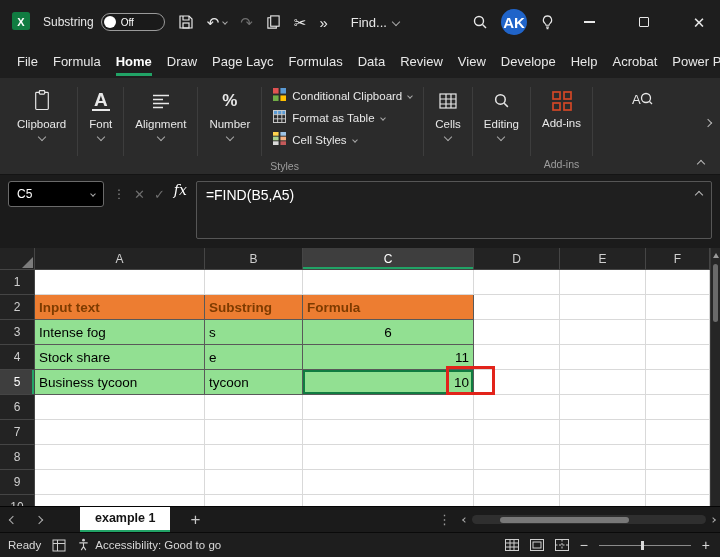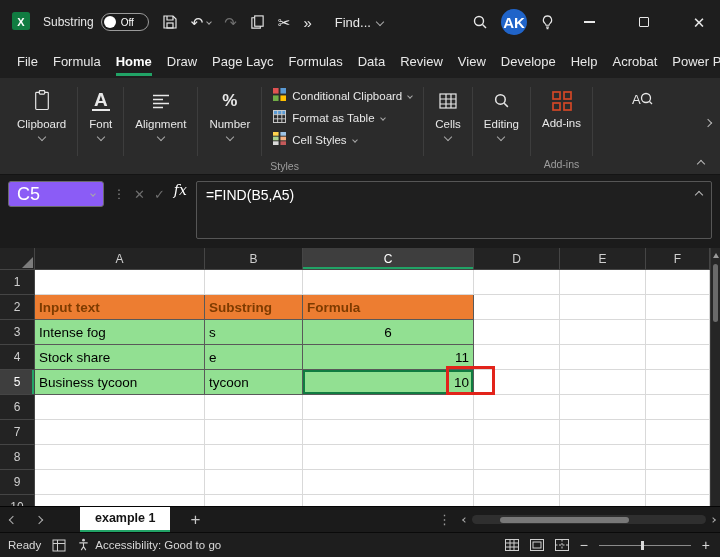--- a/index.html
+++ b/index.html
@@ -15,21 +15,21 @@
   .chev.up{transform:rotate(-135deg)}
   .chev.left{transform:rotate(135deg)}
   .chev.right{transform:rotate(-45deg)}
   .chev.sm{width:4px;height:4px}
   .chev.gray{color:#a8a8a8}
 
   
   .titlebar{position:absolute;top:0;left:0;width:720px;height:44px;display:flex;align-items:center;padding-left:12px;gap:13px;background:#1e1e1e}
   .glyph{font-size:15px;line-height:1}
   .autosave{display:flex;align-items:center;gap:7px;font-size:12px}
-  .pill{position:relative;width:48px;height:18px;border:1px solid #9a9a9a;border-radius:9px;display:flex;align-items:center;background:#1a1a1a}
+  .pill{position:relative;width:64px;height:18px;border:1px solid #9a9a9a;border-radius:9px;display:flex;align-items:center;background:#1a1a1a}
   .knob{width:12px;height:12px;border-radius:50%;background:#fff;margin-left:2px}
   .pill-text{font-size:10px;margin-left:5px;color:#fff}
   .findbtn{font-size:13px;gap:6px;margin-left:10px}
   .avatar{width:26px;height:26px;border-radius:50%;background:var(--blue);color:#fff;font-size:15px;font-weight:bold;display:flex;align-items:center;justify-content:center}
   .winbtn{width:42px;height:44px;justify-content:center;font-size:13px}
   .minline{width:11px;height:1.5px;background:#e8e8e8;display:inline-block}
   .maxbox{width:10px;height:10px;border:1.3px solid #e8e8e8;border-radius:1px;display:inline-block}
 
   
   .menubar{position:absolute;top:44px;left:0;width:720px;height:34px;display:flex;align-items:center;padding-left:10px;gap:1px;background:#1e1e1e}
@@ -49,21 +49,21 @@
   .stylebtns{display:flex;flex-direction:column;align-items:flex-start;gap:1px}
   .srow{font-size:11.5px;padding:3px 3px;gap:6px;white-space:nowrap}
   .glabel{font-size:10.5px;color:#9d9d9d;margin-top:auto}
   .rgroup.addins .rlab{margin-top:-1px}
   .analyzebtn{position:absolute;right:66px;top:12px}
   .morebtn{position:absolute;right:9px;top:42px;color:#b8b8b8}
   .collapsebtn{position:absolute;right:16px;bottom:7px;color:#b8b8b8}
 
   
   .formulabar{position:absolute;top:175px;left:0;width:720px;height:73px;background:#1b1b1b;display:flex;align-items:flex-start;padding:6px 8px 0;gap:9px}
-  .namebox{width:96px;height:26px;background:#8b5cf6;border:1px solid #6a6a6a;border-radius:3px;display:flex;align-items:center;justify-content:space-between;padding:0 8px;font-size:18px;color:#fff}
+  .namebox{width:96px;height:26px;background:#000000;border:1px solid #6a6a6a;border-radius:3px;display:flex;align-items:center;justify-content:space-between;padding:0 8px;font-size:12px;color:#fff}
   .fdots{color:#8a8a8a;margin-top:6px;font-size:12px}
   .fbtn{font-size:13px;margin-top:6px}
   .fbtn.fx{color:#fff;font-style:italic;font-family:"DejaVu Serif",serif;font-size:14px;margin-top:1px}
   .formula-input{flex:1;height:58px;background:#1f1f1f;border:1px solid #565656;border-radius:2px;display:flex;justify-content:space-between;align-items:flex-start;padding:5px 9px;font-size:14px;color:#fff}
   .formula-input .chev{margin-top:5px;color:#b8b8b8}
 
   
   .sheet-area{position:absolute;top:248px;left:0;width:720px;height:258px;background:#fff;display:flex;overflow:hidden}
   .grid-wrap{position:relative;width:710px;height:258px;overflow:hidden}
   .grid{display:grid;grid-template-rows:22px repeat(10,25px)}

